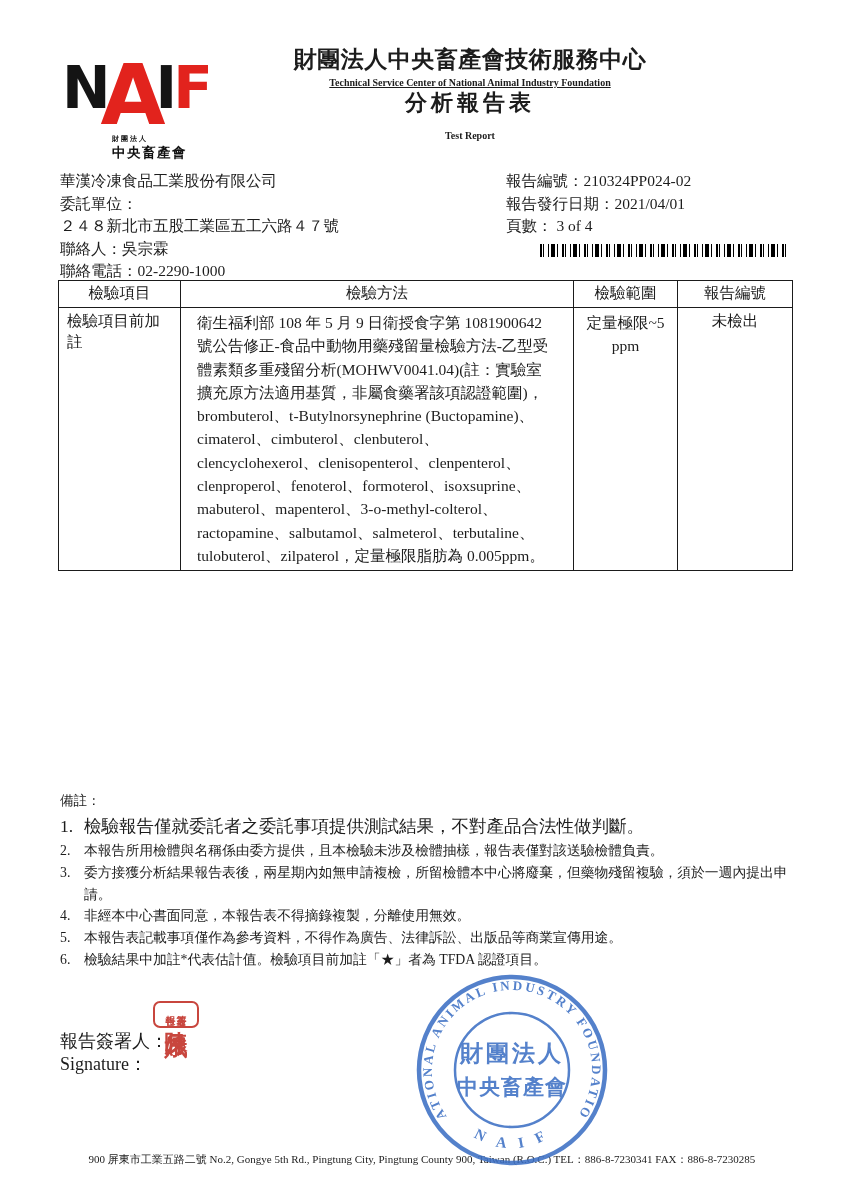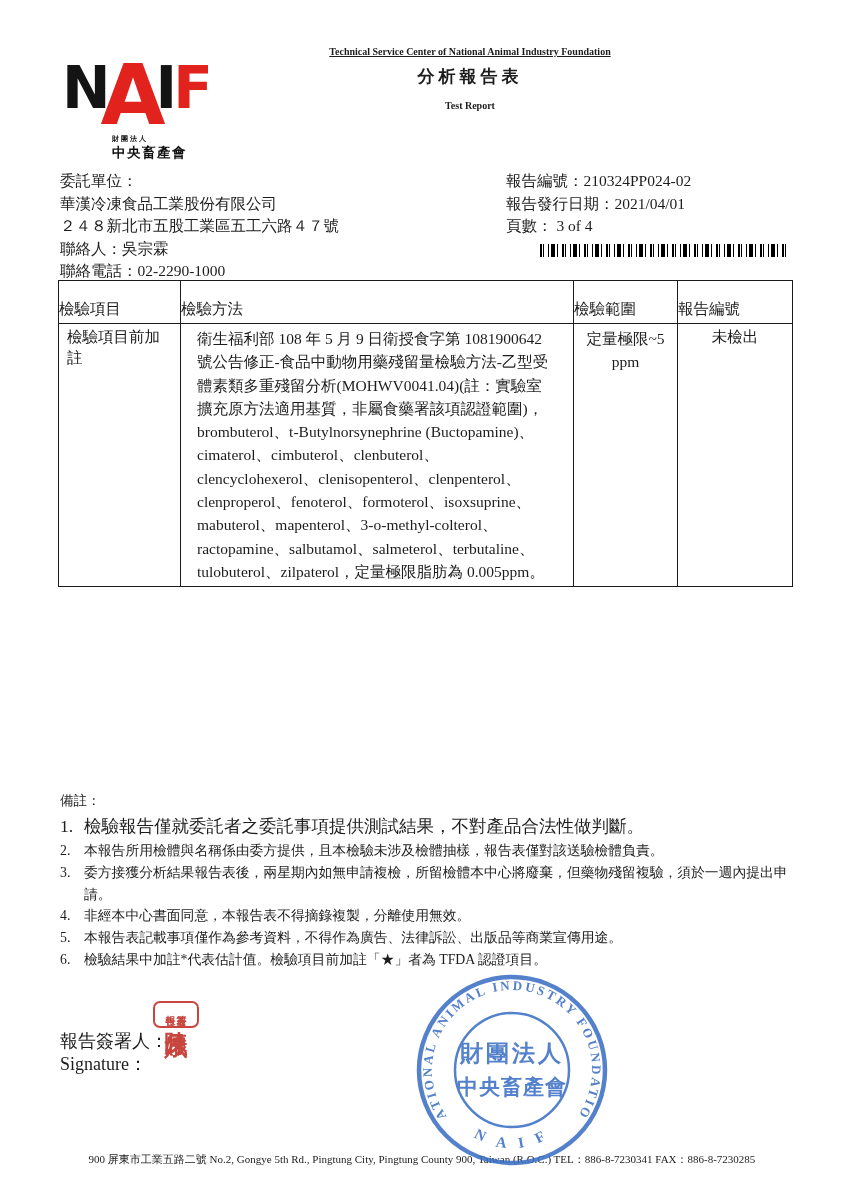--- a/index.html
+++ b/index.html
@@ -21,41 +21,41 @@
   .l-a   { font-size:84px; color:#e2231d; margin:0 -6px; transform:translateY(7px); }
   .logo-caption { margin:6px 0 0 50px; color:#111;
     font-family:"DejaVu Sans","Liberation Sans",sans-serif; }
   .logo-caption .small { display:block; font-size:7px; font-weight:bold; letter-spacing:2px; }
   .logo-caption .big   { display:block; font-size:13.5px; font-weight:bold; letter-spacing:1.5px; }
 
   
   .titles { position:absolute; left:170px; top:44px; width:600px; text-align:center; }
   .org-zh { font-size:23px; font-weight:bold; letter-spacing:0.5px; }
   .org-en { font-size:10px; font-weight:bold; text-decoration:underline; margin-top:2px; }
-  .doc-zh { font-size:17px; font-weight:bold; letter-spacing:4px; margin-top:8px; }
+  .doc-zh { font-size:22px; font-weight:bold; letter-spacing:4px; }
   .doc-en { font-size:10px; font-weight:bold; margin-top:12px; }
 
   
   .client { position:absolute; left:60px; top:170px; font-size:15.5px; line-height:22.6px; }
   .rinfo  { position:absolute; left:506px; top:170px; font-size:15.5px; line-height:22.6px; }
   .barcode {
     margin:6px 0 0 34px; width:250px; height:13px;
     background:repeating-linear-gradient(90deg,
       #000 0px,#000 2px,#fff 2px,#fff 3px,
       #000 3px,#000 4px,#fff 4px,#fff 8px,
       #000 8px,#000 9px,#fff 9px,#fff 11px,
       #000 11px,#000 15px,#fff 15px,#fff 17px,
       #000 17px,#000 18px,#fff 18px,#fff 22px);
   }
 
   
   .rtable { position:absolute; left:58px; top:280px; width:734px;
     border-collapse:collapse; table-layout:fixed; }
   .rtable th, .rtable td { border:1.5px solid #1b1b1b; font-size:15.5px; font-weight:normal; }
-  .rtable th { padding:18px 0 3px; text-align:left; }
+  .rtable th { padding:2px 0 3px; text-align:center; }
   .rtable td { vertical-align:top; height:240px; }
   .c-item   { padding:3px 8px; }
   .c-method { padding:3px 16px; line-height:23.3px; }
   .c-range  { padding:3px 5px; text-align:center; line-height:23.3px; }
   .c-result { padding:3px 5px; text-align:center; }
 
   
   .notes { position:absolute; left:60px; top:791px; width:732px; }
   .notes-label { font-size:13.5px; line-height:20px; margin-bottom:2px; }
   .note { display:flex; }
@@ -94,28 +94,29 @@
       <span class="l-blk">I</span>
       <span class="l-red">F</span>
     </div>
     <div class="logo-caption">
       <span class="small">財團法人</span>
       <span class="big">中央畜產會</span>
     </div>
   </div>
 
   <div class="titles">
+    <div class="org-zh">財團法人中央畜產會技術服務中心</div>
     <div class="org-en">Technical Service Center of National Animal Industry Foundation</div>
     <div class="doc-zh">分析報告表</div>
     <div class="doc-en">Test Report</div>
   </div>
 
   <div class="client">
+    <div>華漢冷凍食品工業股份有限公司</div>
     <div>委託單位：</div>
-    <div>華漢冷凍食品工業股份有限公司</div>
     <div>２４８新北市五股工業區五工六路４７號</div>
     <div>聯絡人：吳宗霖</div>
     <div>聯絡電話：02-2290-1000</div>
   </div>
 
   <div class="rinfo">
     <div>報告編號：210324PP024-02</div>
     <div>報告發行日期：2021/04/01</div>
     <div>頁數： 3 of 4</div>
     <div class="barcode"></div>

